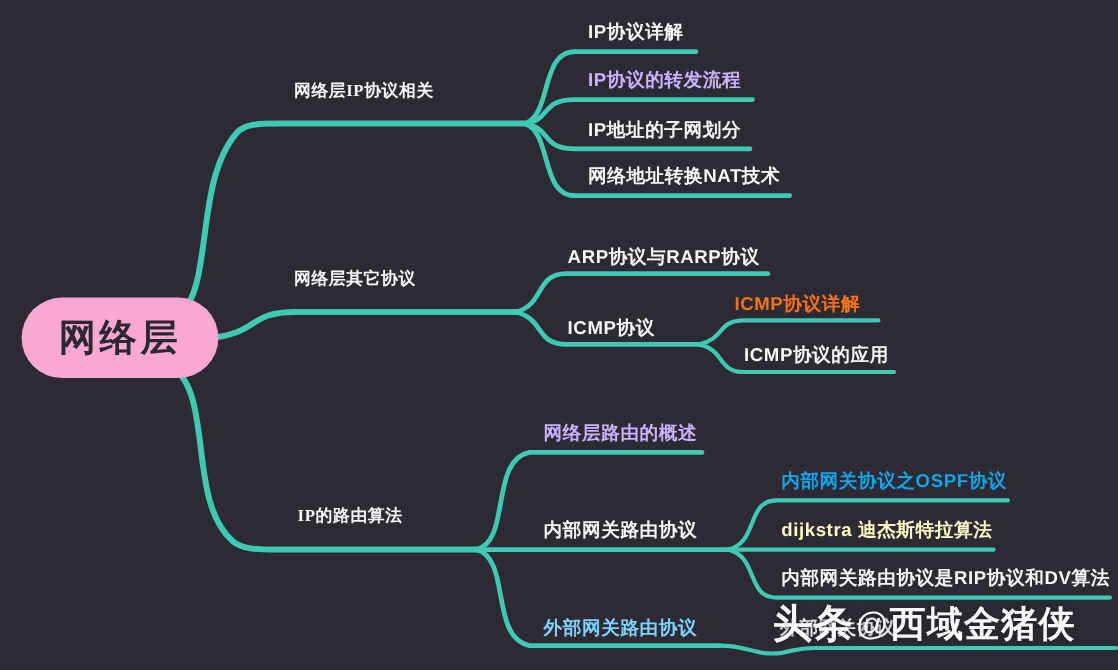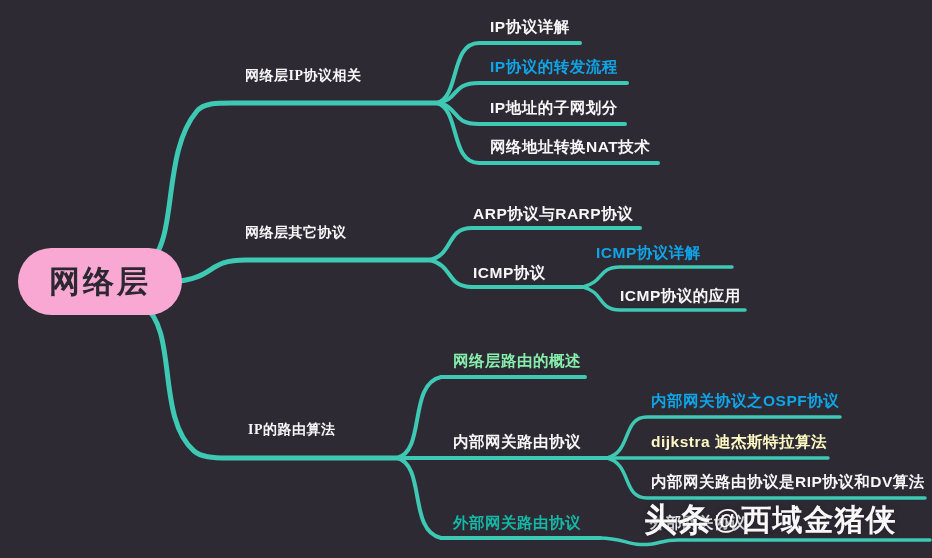--- a/index.html
+++ b/index.html
@@ -64,34 +64,34 @@
 
 <div id="root-node" style="background: #f9a8d4; color: rgb(43, 40, 49);">
   <span class="root-text">网络层</span>
 </div>
 
 <div class="lbl branch" style="left: 245px; top: 67px; color: rgb(247, 247, 248);">网络层IP协议相关</div>
 <div class="lbl branch" style="left: 245px; top: 224px; color: rgb(247, 247, 248);">网络层其它协议</div>
 <div class="lbl branch" style="left: 248px; top: 421px; color: rgb(247, 247, 248);">IP的路由算法</div>
 
 <div class="lbl leaf" style="left: 490px; top: 17px; color: rgb(247, 247, 248); text-align: right;">IP协议详解</div>
-<div class="lbl leaf" style="left: 490px; top: 57px; color: #0ea5e9;">IP协议的转发流程</div>
+<div class="lbl leaf" style="left: 490px; top: 57px; color: #c4b5fd;">IP协议的转发流程</div>
 <div class="lbl leaf" style="left: 490px; top: 98px; color: rgb(247, 247, 248);">IP地址的子网划分</div>
 <div class="lbl leaf" style="left: 490px; top: 137px; color: rgb(247, 247, 248);">网络地址转换NAT技术</div>
 
 <div class="lbl leaf" style="left: 473px; top: 204px; color: rgb(247, 247, 248);">ARP协议与RARP协议</div>
 <div class="lbl leaf" style="left: 473px; top: 263px; color: rgb(247, 247, 248);">ICMP协议</div>
-<div class="lbl leaf" style="left: 596px; top: 243px; color: #0ea5e9;">ICMP协议详解</div>
+<div class="lbl leaf" style="left: 612px; top: 243px; color: #f97316;">ICMP协议详解</div>
 <div class="lbl leaf" style="left: 620px; top: 286px; color: rgb(247, 247, 248);">ICMP协议的应用</div>
 
-<div class="lbl leaf" style="left: 453px; top: 351px; color: #86efac;">网络层路由的概述</div>
+<div class="lbl leaf" style="left: 453px; top: 351px; color: #c4b5fd;">网络层路由的概述</div>
 <div class="lbl leaf" style="left: 453px; top: 432px; color: rgb(247, 247, 248);">内部网关路由协议</div>
 <div class="lbl leaf" style="left: 651px; top: 391px; color: #0ea5e9;">内部网关协议之OSPF协议</div>
 <div class="lbl leaf" style="left: 651px; top: 432px; color: #fef9c3;">dijkstra 迪杰斯特拉算法</div>
 <div class="lbl leaf" style="left: 651px; top: 472px; color: rgb(247, 247, 248);">内部网关路由协议是RIP协议和DV算法</div>
-<div class="lbl leaf" style="left: 453px; top: 513px; color: #14b8a6;">外部网关路由协议</div>
+<div class="lbl leaf" style="left: 453px; top: 513px; color: #7dd3fc;">外部网关路由协议</div>
 <div class="lbl leaf" style="left: 650px; top: 513px; color: rgb(247, 247, 248);">外部网关协议</div>
 
 <div id="watermark">
   <span class="wm-prefix">头条</span>
   <span class="wm-at">@</span>
   <span class="wm-name">西域金猪侠</span>
 </div>
 
 </body></html>

